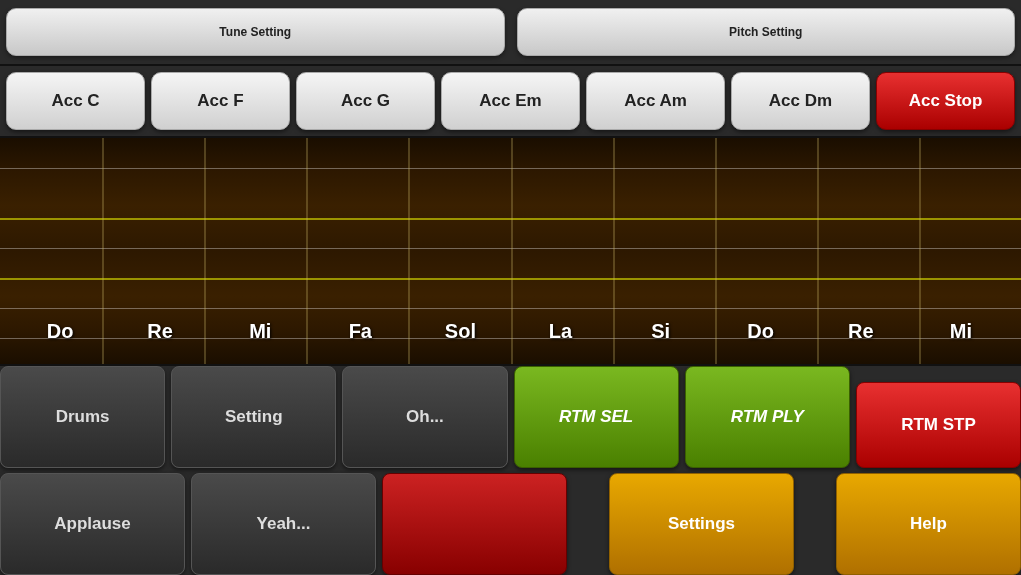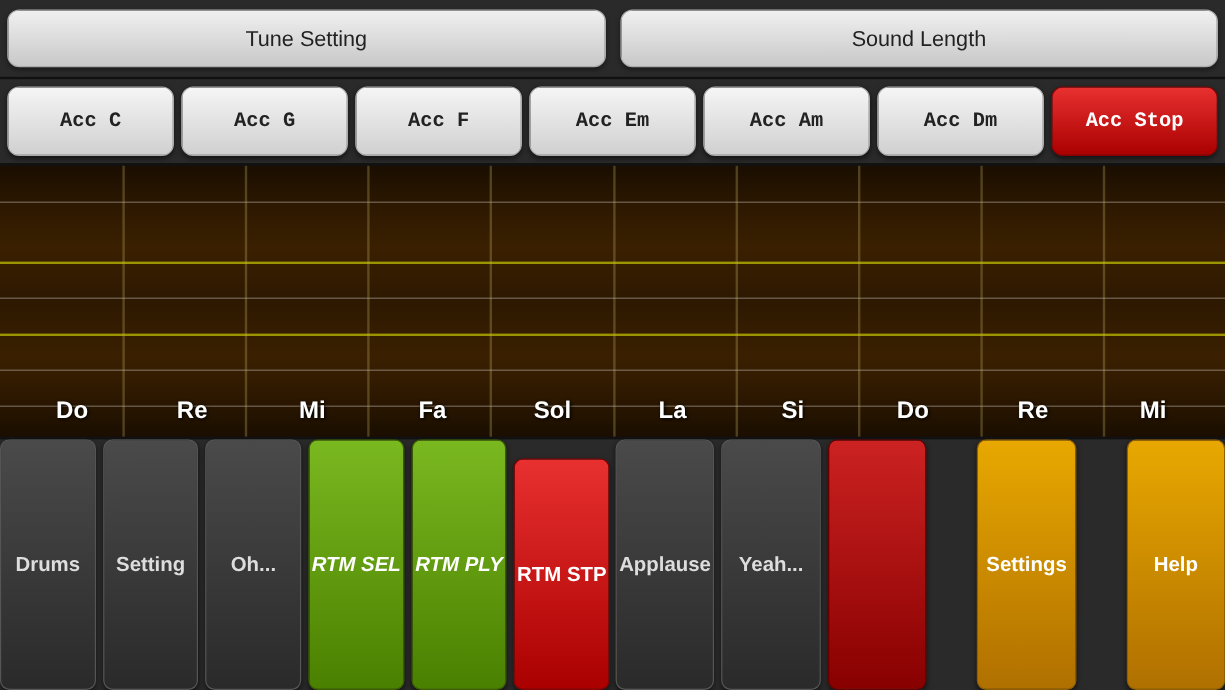--- a/index.html
+++ b/index.html
@@ -21,22 +21,22 @@
       border-bottom: 2px solid #111;
     }
     .top-btn {
       flex: 1;
       display: flex;
       align-items: center;
       justify-content: center;
       background: linear-gradient(180deg, #f0f0f0 0%, #c8c8c8 100%);
       border-radius: 10px;
       margin: 8px 6px;
-      font-size: 18px;
-      font-weight: normal;
+      font-size: 12px;
+      font-weight: bold;
       color: #222;
       cursor: pointer;
       border: 1px solid #aaa;
       box-shadow: 0 2px 4px rgba(0,0,0,0.4);
     }
 
     
     .acc-bar {
       display: flex;
       width: 100%;
@@ -51,21 +51,20 @@
       align-items: center;
       justify-content: center;
       background: linear-gradient(180deg, #f5f5f5 0%, #d0d0d0 100%);
       border-radius: 10px;
       font-size: 17px;
       font-weight: bold;
       color: #222;
       cursor: pointer;
       border: 1px solid #aaa;
       box-shadow: 0 2px 4px rgba(0,0,0,0.5);
-      font-family: Liberation Mono, monospace;
     }
     .acc-btn.acc-stop {
       background: linear-gradient(180deg, #e83030 0%, #aa0000 100%);
       color: #fff;
       border: 1px solid #880000;
       text-align: center;
     }
 
     
     .fretboard {
@@ -91,21 +90,21 @@
     .string-line {
       position: absolute;
       left: 0;
       right: 0;
       height: 2px;
     }
 
     
     .fret-notes {
       position: absolute;
-      bottom: 10px;
+      bottom: 21px;
       left: 0;
       right: 0;
       display: flex;
       justify-content: space-around;
       padding: 0 10px;
     }
     .fret-note {
       color: #fff;
       font-size: 20px;
       font-weight: bold;
@@ -120,21 +119,21 @@
       height: 1.5px;
     }
     .string-white {
       background: rgba(255,255,255,0.35);
       height: 1px;
     }
 
     
     .bottom-section {
       display: flex;
-      flex-direction: row;
+      flex-direction: column;
       width: 100%;
       height: calc(575px - 66px - 70px - 230px);
       background: #2a2a2a;
       padding: 0;
       gap: 5px;
     }
 
     .bottom-row {
       display: flex;
       gap: 6px;
@@ -178,27 +177,27 @@
       background: linear-gradient(180deg, #cc2222 0%, #880000 100%);
       border: 1px solid #660000;
       cursor: default;
     }
   </style>
 </head>
 <body>
 
 <div class="top-bar">
 <div class="top-btn">Tune Setting</div>
-    <div class="top-btn">Sound Length</div>
+    <div class="top-btn">Pitch Setting</div>
   </div>
 
 <div class="acc-bar">
 <div class="acc-btn">Acc C</div>
+    <div class="acc-btn">Acc F</div>
     <div class="acc-btn">Acc G</div>
-    <div class="acc-btn">Acc F</div>
     <div class="acc-btn">Acc Em</div>
     <div class="acc-btn">Acc Am</div>
     <div class="acc-btn">Acc Dm</div>
     <div class="acc-btn acc-stop">Acc Stop</div>
   </div>
 
 <div class="fretboard">
 
   <div class="string-line string-white" style="top: 30px;"></div>
   <div class="string-line string-yellow" style="top: 80px;"></div>

